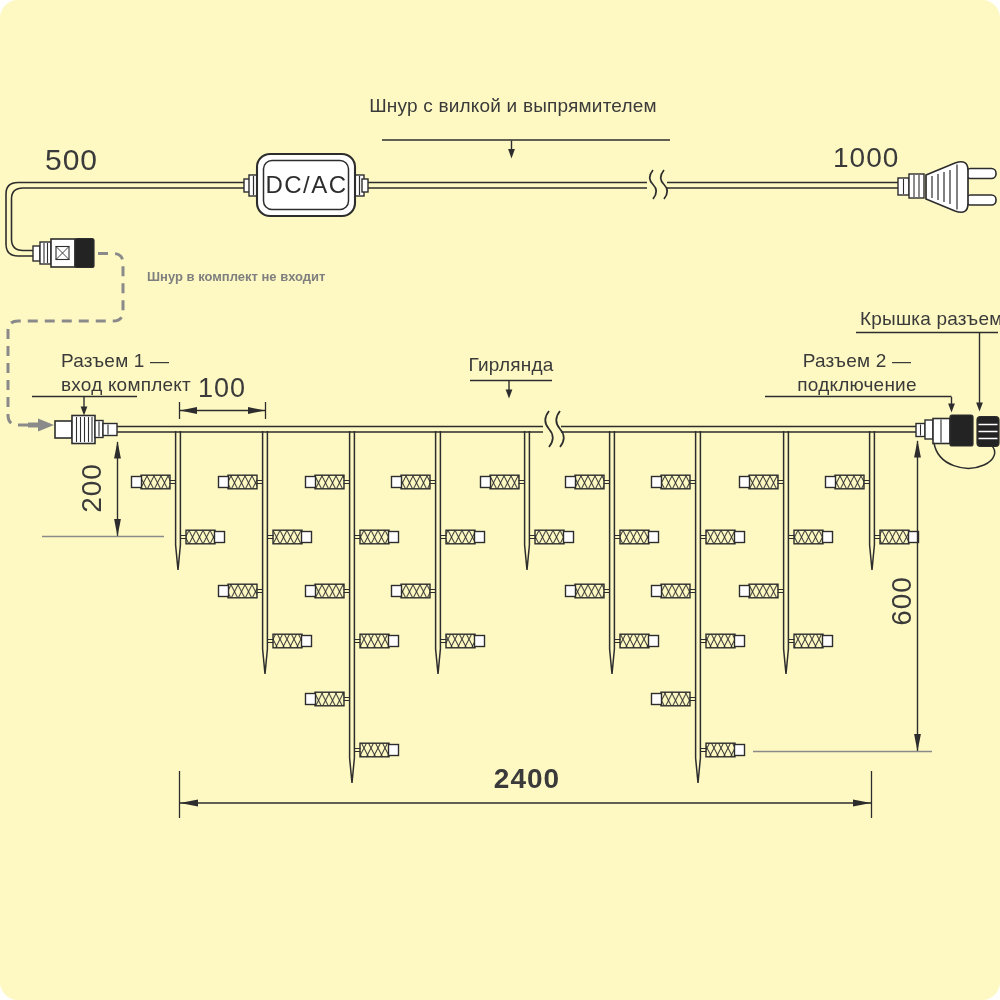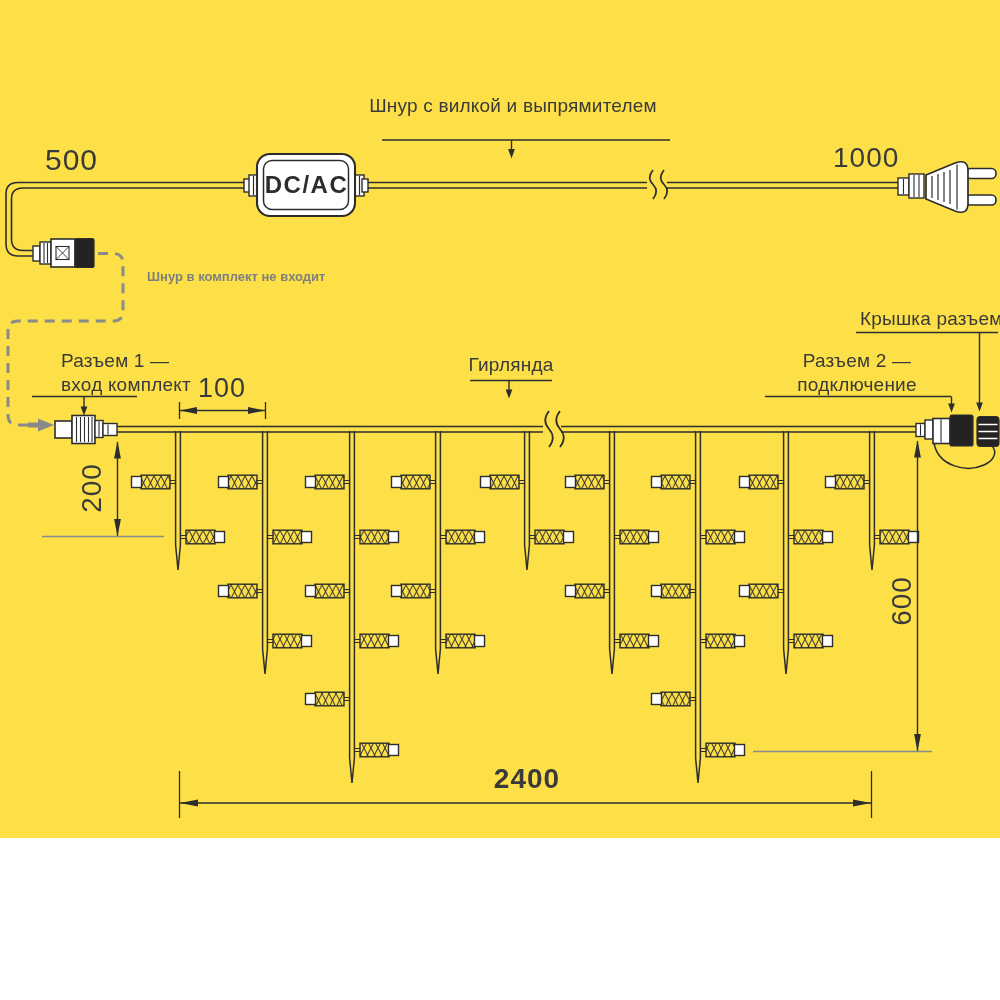--- a/index.html
+++ b/index.html
@@ -1,31 +1,31 @@
 <!DOCTYPE html>
 <html><head>
 <meta charset="utf-8">
 <style>
   html,body{margin:0;padding:0;background:#fff;}
   #canvas{
-    position:relative;width:1000px;height:838px;background:#fde047;overflow:hidden;
-    font-family:"Liberation Sans","DejaVu Sans",sans-serif;color:#333;
+    position:relative;width:1000px;height:1000px;background:#fef9c3;overflow:hidden;
+    font-family:"Liberation Sans","DejaVu Sans",sans-serif;color:#333;border-radius:18px;
   }
   #artwork{position:absolute;left:0;top:0;}
   .txt{position:absolute;white-space:nowrap;color:#3a3a3a;}
   .center{text-align:center;}
   .lbl{font-size:19px;font-weight:300;letter-spacing:.2px;}
   .sub{font-size:13.5px;font-weight:300;}
   .num{font-size:28px;font-weight:300;letter-spacing:1px;color:#3a3a3a;}
   .note{color:#7f7f7f;font-size:13px;font-weight:600;line-height:25px;}
   .rot{transform:rotate(-90deg);transform-origin:center center;}
   .adapter-text{
     position:absolute;left:263px;top:160px;width:87px;height:50px;
     display:flex;align-items:center;justify-content:center;
-    font-size:24px;font-weight:700;letter-spacing:1.5px;color:#2d2d2d;
+    font-size:24px;font-weight:400;letter-spacing:1.5px;color:#2d2d2d;
   }
 </style>
 </head>
 <body>
 
 <div id="canvas">
 
   <svg id="artwork" width="1000" height="1000" viewBox="0 0 1000 1000">
     <defs>
       <pattern id="xh" width="7" height="13.6" patternUnits="userSpaceOnUse">

